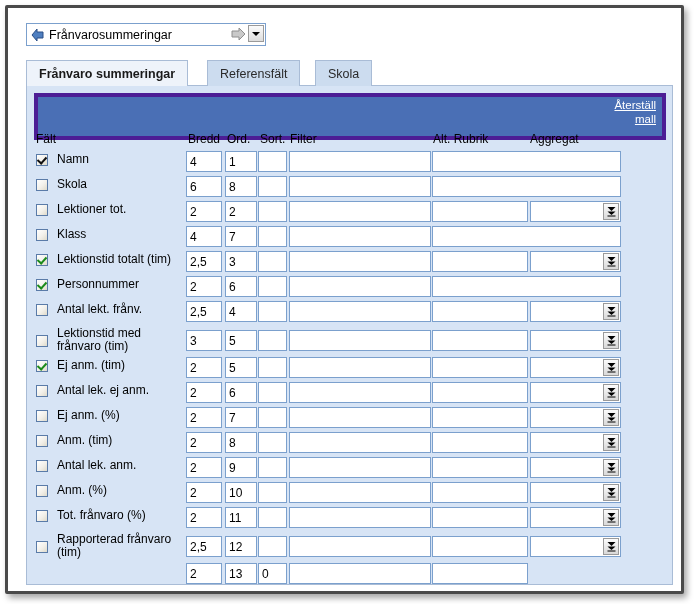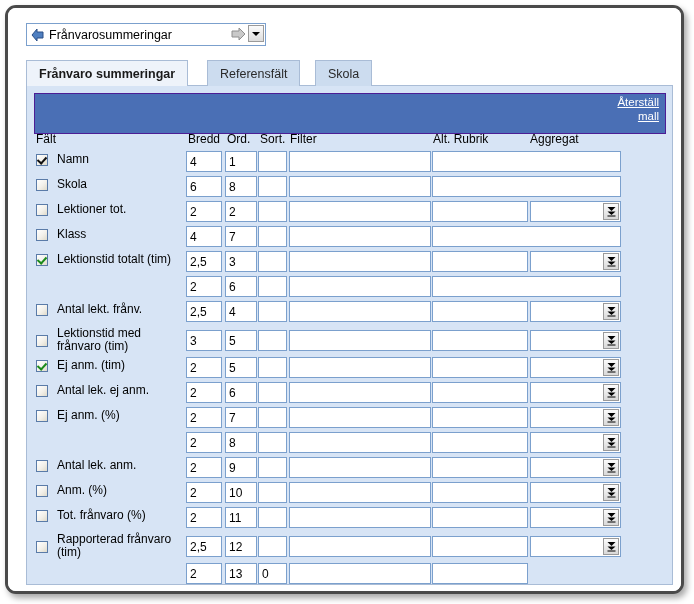--- a/index.html
+++ b/index.html
@@ -23,21 +23,21 @@
     left: 0; top: 0;
     width: 694px; height: 604px;
     background: #ffffff;
     box-sizing: border-box;
   }
   .frame-outer {
     position: absolute;
     left: 5px; top: 5px;
     width: 679px; height: 589px;
     border: 3px solid #4a4a4a;
-    border-radius: 11px;
+    border-radius: 2px;
     background: #ffffff;
     box-sizing: border-box;
     box-shadow: 3px 4px 6px rgba(0,0,0,0.35);
     overflow: hidden;
   }
   .page {
     position: absolute;
     left: 0; top: 0;
     right: 0; bottom: 0;
     background: #ffffff;
@@ -140,23 +140,23 @@
     position: absolute;
     left: 18px; top: 77px;
     width: 647px; height: 500px;
     background: #d7e4f5;
     border: 1px solid #a9bcd6;
     box-sizing: border-box;
   }
   .banner {
     position: absolute;
     left: 7px; top: 7px;
-    width: 632px; height: 41px;
+    width: 632px; height: 47px;
     background: #4a6fb5;
-    border: 1px solid #4c1d95;
+    border: 4px solid #4c1d95;
     box-sizing: border-box;
   }
   .reset-link {
     position: absolute;
     right: 6px; top: 1px;
     width: 64px;
     text-align: right;
     color: #ffffff;
     font-size: 11.5px;
     line-height: 14px;
@@ -407,20 +407,24 @@
                   <div class="sel-btn">
                     <svg class="sel-glyph" viewBox="0 0 9 11">
                       <polygon points="0.5,1 8.5,1 4.5,5" fill="#000"></polygon>
                       <polygon points="0.5,5.5 8.5,5.5 4.5,9" fill="#000"></polygon>
                       <rect x="0.5" y="9.5" width="8" height="1" fill="#000"></rect>
                     </svg>
                   </div>
                 </div>
               </div>
               <div class="row">
+                <div class="cell-label">
+                  <span class="cb checked"></span>
+                  <span class="lbl">Personnummer</span>
+                </div>
                 <div class="inp i-bredd">2</div>
                 <div class="inp i-ord">6</div>
                 <div class="inp i-sort"></div>
                 <div class="inp i-filter"></div>
                 <div class="inp i-alt" style="width: 189px;"></div>
               </div>
               <div class="row">
                 <div class="cell-label">
                   <span class="cb"></span>
                   <span class="lbl">Antal lekt. frånv.</span>
@@ -514,20 +518,24 @@
                   <div class="sel-btn">
                     <svg class="sel-glyph" viewBox="0 0 9 11">
                       <polygon points="0.5,1 8.5,1 4.5,5" fill="#000"></polygon>
                       <polygon points="0.5,5.5 8.5,5.5 4.5,9" fill="#000"></polygon>
                       <rect x="0.5" y="9.5" width="8" height="1" fill="#000"></rect>
                     </svg>
                   </div>
                 </div>
               </div>
               <div class="row">
+                <div class="cell-label">
+                  <span class="cb"></span>
+                  <span class="lbl">Anm. (tim)</span>
+                </div>
                 <div class="inp i-bredd">2</div>
                 <div class="inp i-ord">8</div>
                 <div class="inp i-sort"></div>
                 <div class="inp i-filter"></div>
                 <div class="inp i-alt"></div>
                 <div class="sel">
                   <div class="sel-btn">
                     <svg class="sel-glyph" viewBox="0 0 9 11">
                       <polygon points="0.5,1 8.5,1 4.5,5" fill="#000"></polygon>
                       <polygon points="0.5,5.5 8.5,5.5 4.5,9" fill="#000"></polygon>

